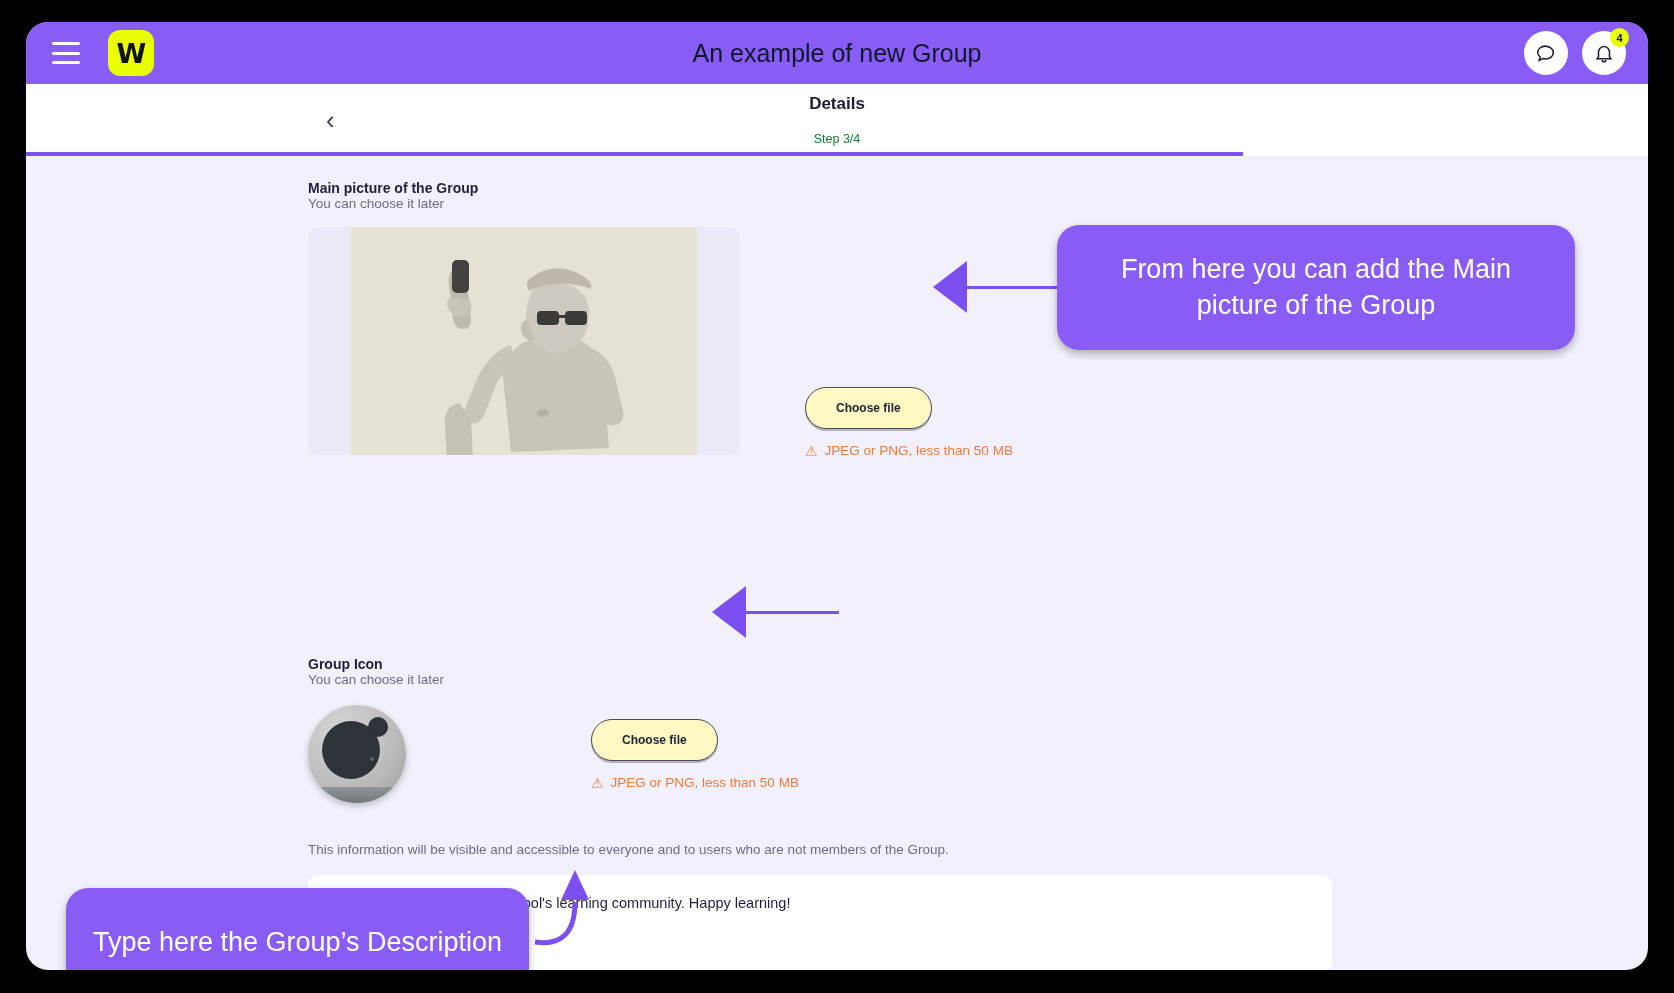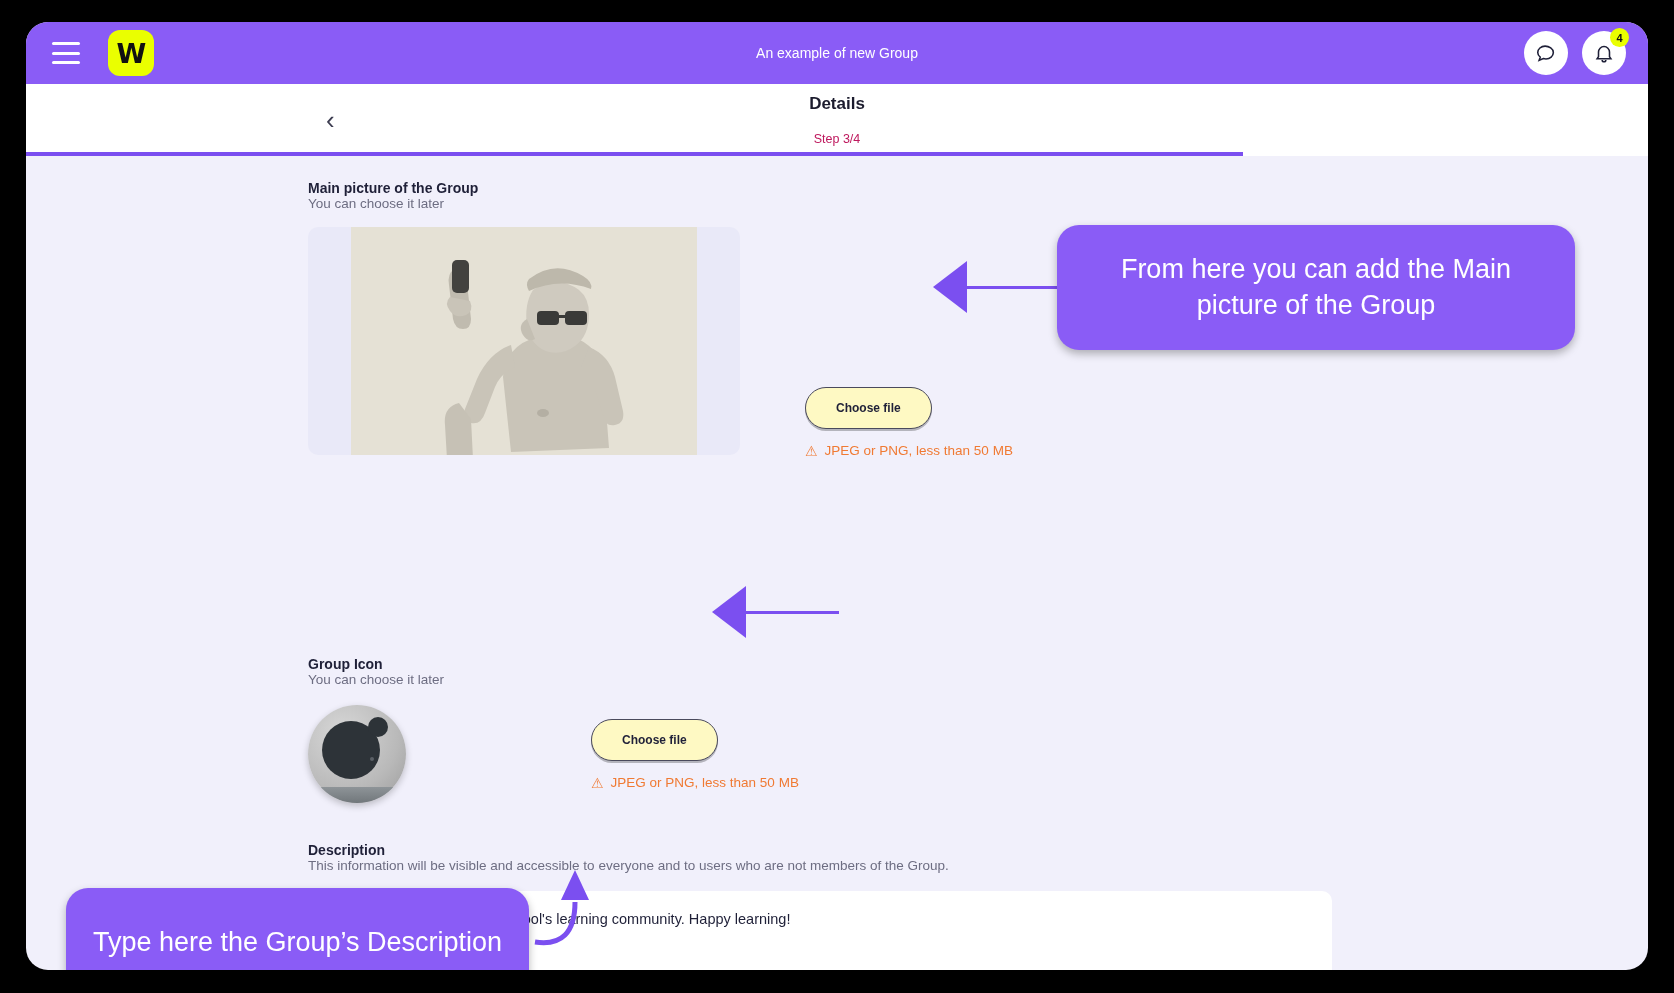--- a/index.html
+++ b/index.html
@@ -42,21 +42,21 @@
     width: 46px; height: 46px;
     background: #eaff00;
     border-radius: 12px;
     display: flex; align-items: center; justify-content: center;
     font-weight: 900; font-size: 27px; color: #111; letter-spacing: -1px;
     font-family: "DejaVu Sans", sans-serif;
   }
   .appbar-title {
     position: absolute; left: 0; right: 0; top: 0; bottom: 0;
     display: flex; align-items: center; justify-content: center;
-    color: #ffffff; font-size: 14px; font-weight: 400;
+    color: #0f172a; font-size: 25px; font-weight: 400;
     pointer-events: none;
   }
   .appbar-right {
     margin-left: auto; display: flex; align-items: center; gap: 14px;
     position: relative; z-index: 3;
   }
   .circle-btn {
     width: 44px; height: 44px; border-radius: 50%;
     background: #ffffff;
     display: flex; align-items: center; justify-content: center;
@@ -77,21 +77,21 @@
     background: #ffffff;
     height: 72px;
     display: flex; align-items: center; justify-content: center;
   }
   .back-chevron {
     position: absolute; left: 300px; top: 50%; transform: translateY(-50%);
     font-size: 26px; color: #3c3c50; cursor: pointer; line-height: 1;
     font-weight: 300;
   }
   .step-title { font-size: 17px; font-weight: 700; color: #1c1c2e; text-align:center; }
-  .step-sub   { font-size: 12.5px; color: #be185d; text-align:center; margin-top: 18px; }
+  .step-sub   { font-size: 12.5px; color: #15803d; text-align:center; margin-top: 18px; }
   .progress-track {
     position: absolute; left: 0; bottom: 0; height: 4px; width: 100%;
     background: #ffffff;
   }
   .progress-fill {
     height: 100%; width: 75%; background: #7b4ff0;
   }
 
   
   .content { position: relative; padding: 32px 0 0 0; height: 690px; }
@@ -292,21 +292,20 @@
 
     <div class="btn-icon">
       <button class="choose-btn">Choose file</button>
       <div class="warn-row">
         <span class="warn-tri">⚠</span>
         <span>JPEG or PNG, less than 50 MB</span>
       </div>
     </div>
 
     <div class="sec-desc">
-      <div class="field-label">Description</div>
       <div class="field-hint">This information will be visible and accessible to everyone and to users who are not members of the Group.</div>
       <div class="textarea-box">Hey there, welcome to WeSchool's learning community. Happy learning!</div>
     </div>
 
   </div>
 
   <div class="conn-line cl1"></div>
   <div class="conn-tri ct1"></div>
   <div class="conn-line cl2"></div>
   <div class="conn-tri ct2"></div>

